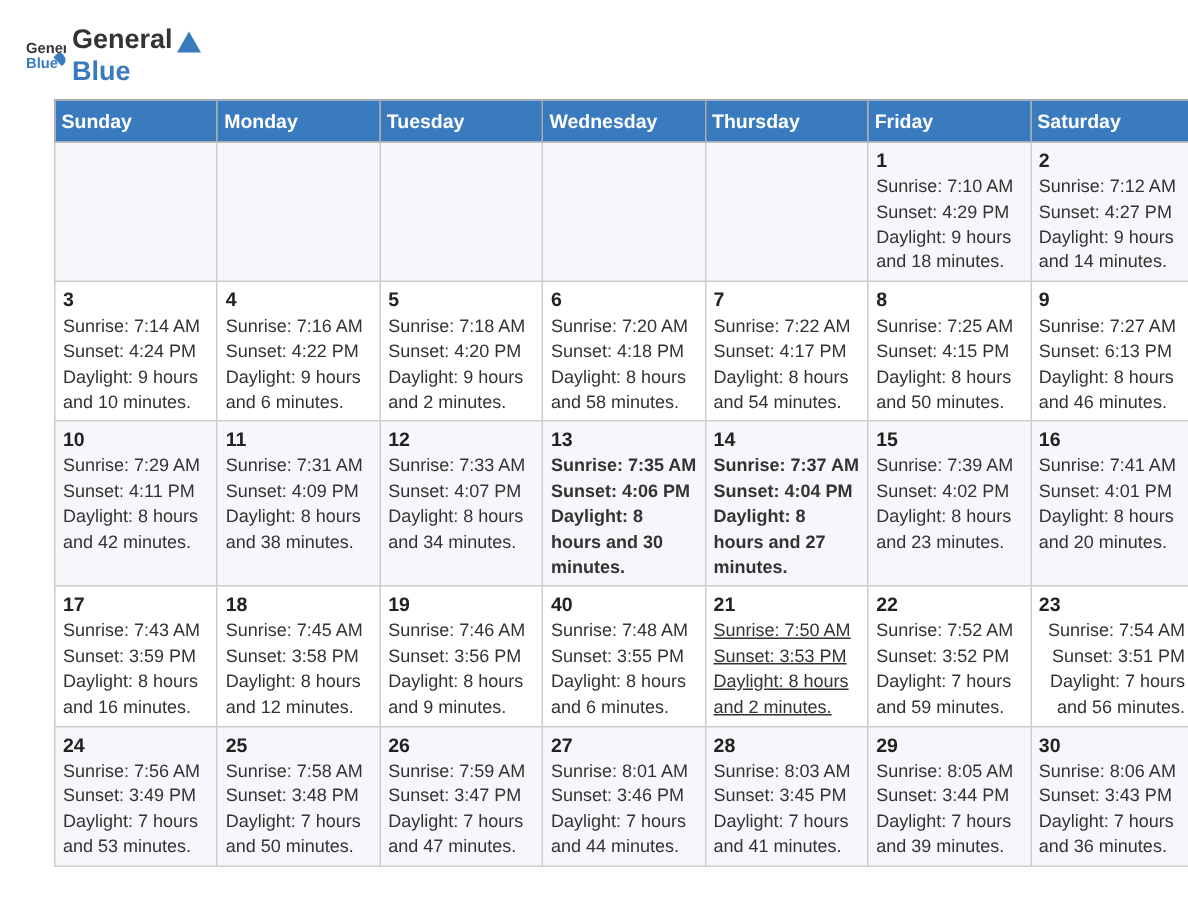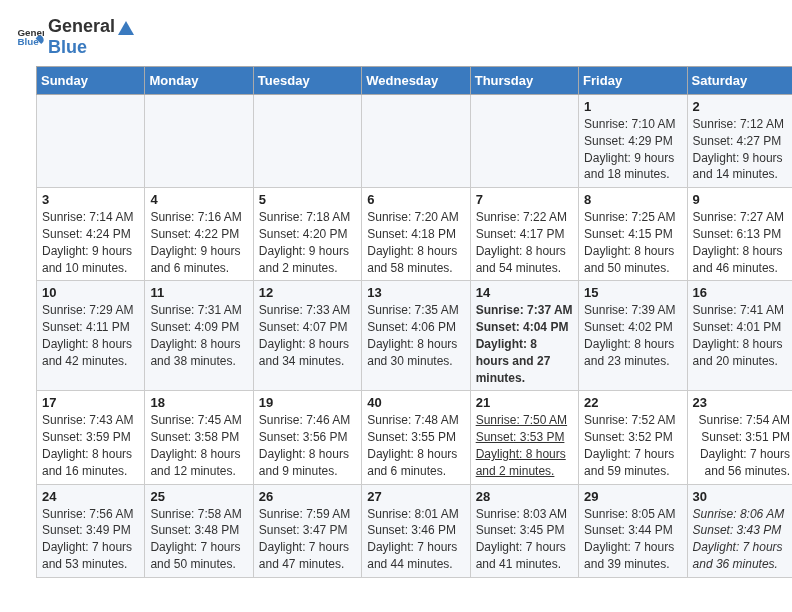--- a/index.html
+++ b/index.html
@@ -199,21 +199,21 @@
 Daylight: 8 hours and 38 minutes.</div>
         </td>
         <td>
           <span class="day-number">12</span>
           <div class="day-info" style="white-space: pre-line;">Sunrise: 7:33 AM
 Sunset: 4:07 PM
 Daylight: 8 hours and 34 minutes.</div>
         </td>
         <td>
           <span class="day-number">13</span>
-          <div class="day-info" style="white-space: pre-line;">Sunrise: 7:35 AM
+          <div class="day-info" style="white-space: pre-line; font-weight: bold;">Sunrise: 7:35 AM
 Sunset: 4:06 PM
 Daylight: 8 hours and 30 minutes.</div>
         </td>
         <td>
           <span class="day-number">14</span>
           <div class="day-info" style="white-space: pre-line; font-weight: bold;">Sunrise: 7:37 AM
 Sunset: 4:04 PM
 Daylight: 8 hours and 27 minutes.</div>
         </td>
         <td>
@@ -305,19 +305,19 @@
 Daylight: 7 hours and 41 minutes.</div>
         </td>
         <td>
           <span class="day-number">29</span>
           <div class="day-info" style="white-space: pre-line;">Sunrise: 8:05 AM
 Sunset: 3:44 PM
 Daylight: 7 hours and 39 minutes.</div>
         </td>
         <td>
           <span class="day-number">30</span>
-          <div class="day-info" style="white-space: pre-line; font-style: italic;">Sunrise: 8:06 AM
+          <div class="day-info" style="white-space: pre-line;">Sunrise: 8:06 AM
 Sunset: 3:43 PM
 Daylight: 7 hours and 36 minutes.</div>
         </td>
       </tr>
     </tbody>
 </table>
 
 </body></html>

